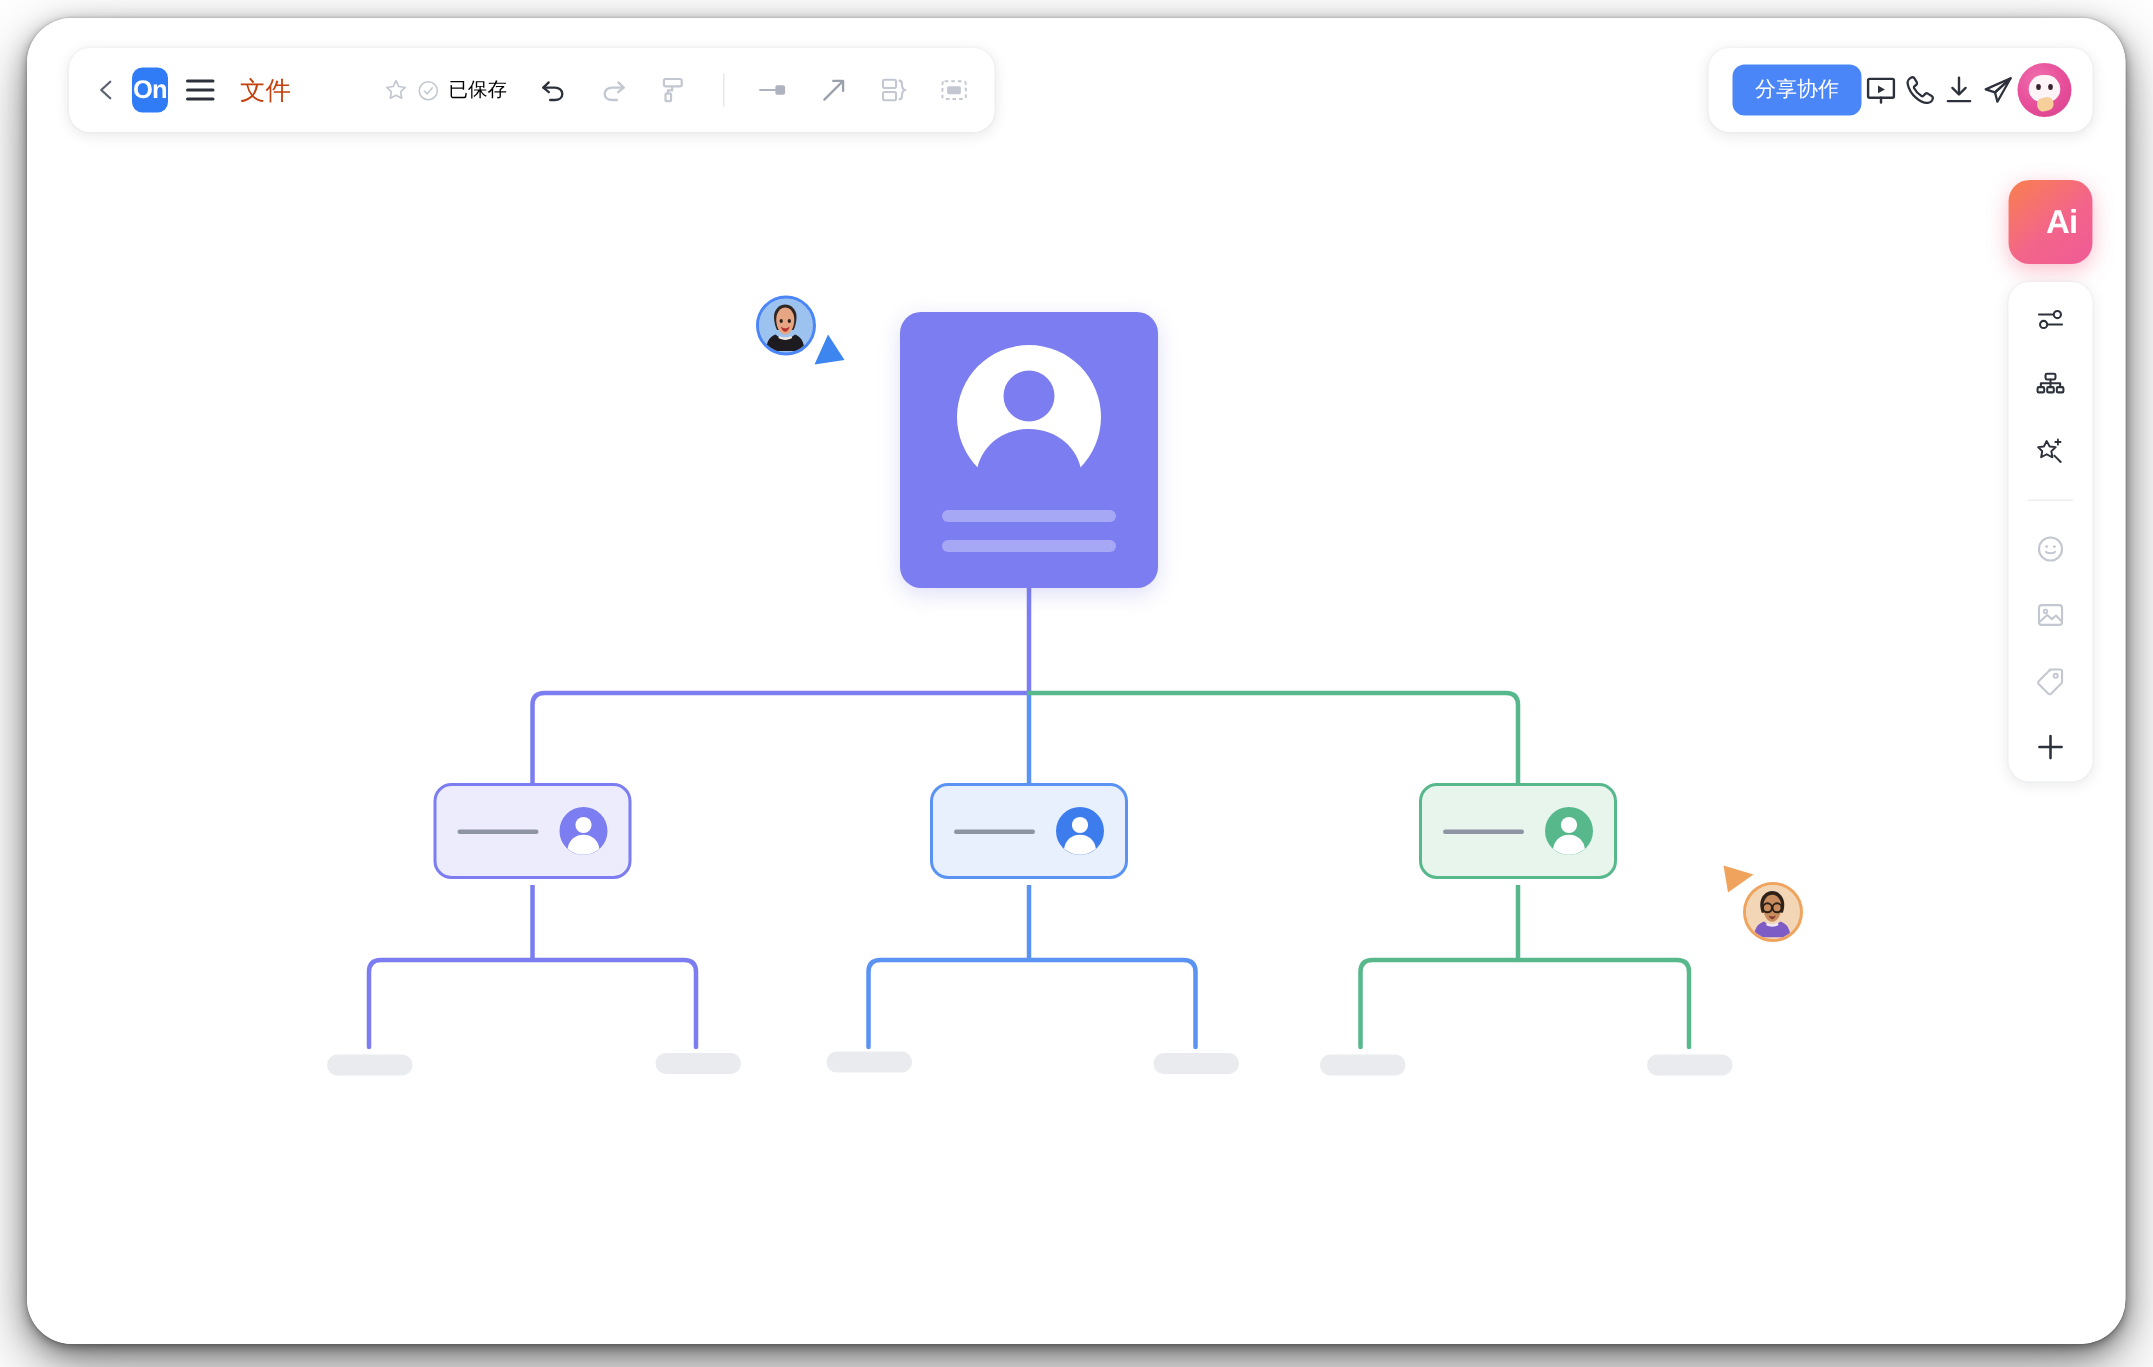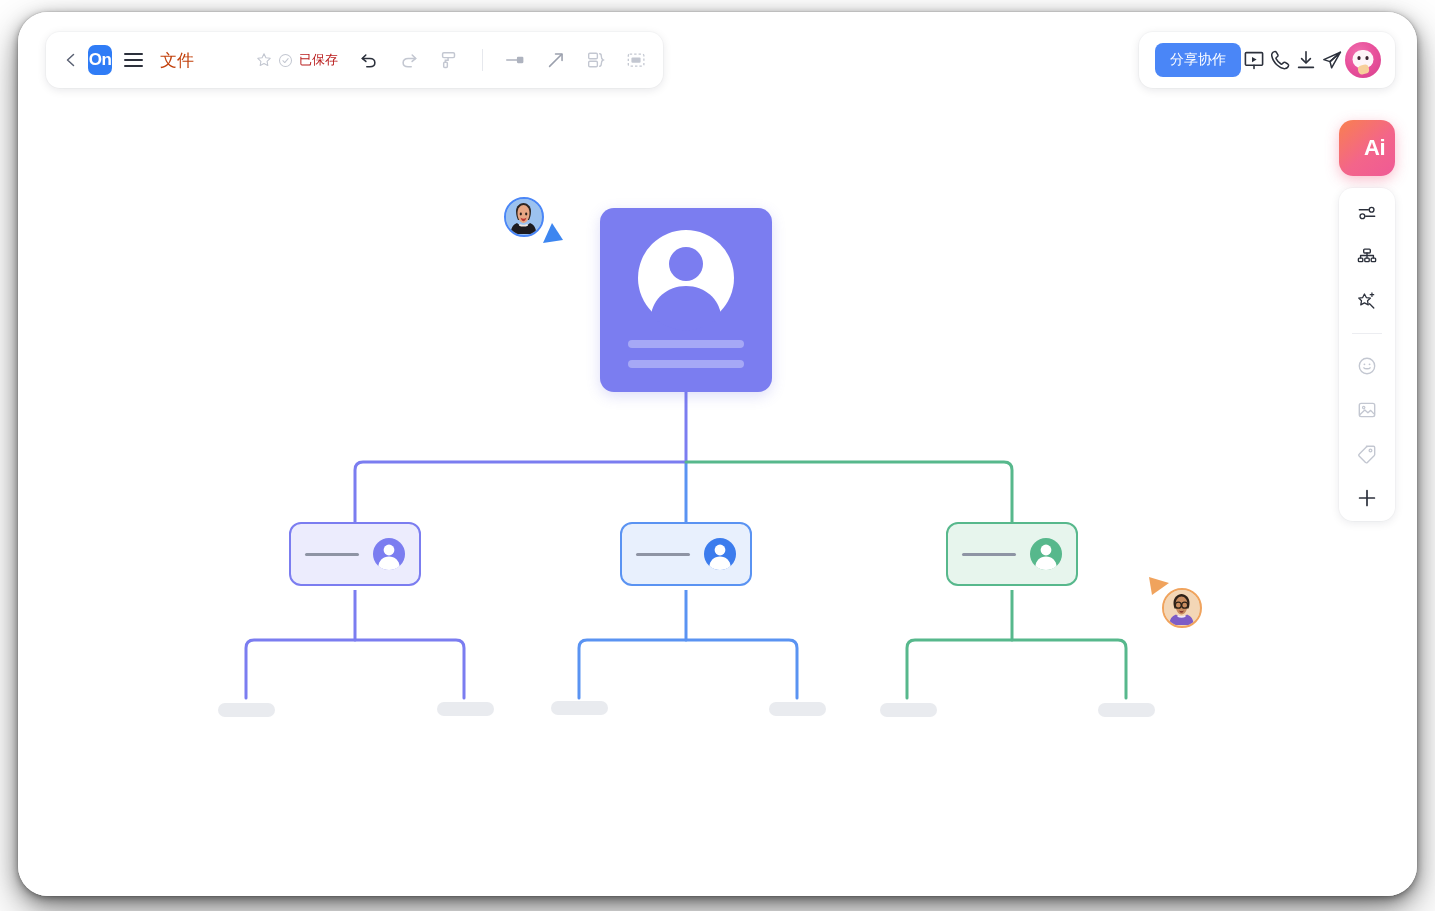--- a/index.html
+++ b/index.html
@@ -78,21 +78,21 @@
     font-size: 17px;
     color: #c2410c;
     font-weight: 500;
     white-space: nowrap;
   }
   .saved-group {
     display: flex;
     align-items: center;
     gap: 6px;
     margin-left: 62px;
-    color: #b91c1c;
+    color: #000000;
     font-size: 13px;
     white-space: nowrap;
     justify-content: flex-end;
   }
   .tool-icons {
     display: flex;
     align-items: center;
     margin-left: 18px;
     gap: 14px;
   }

